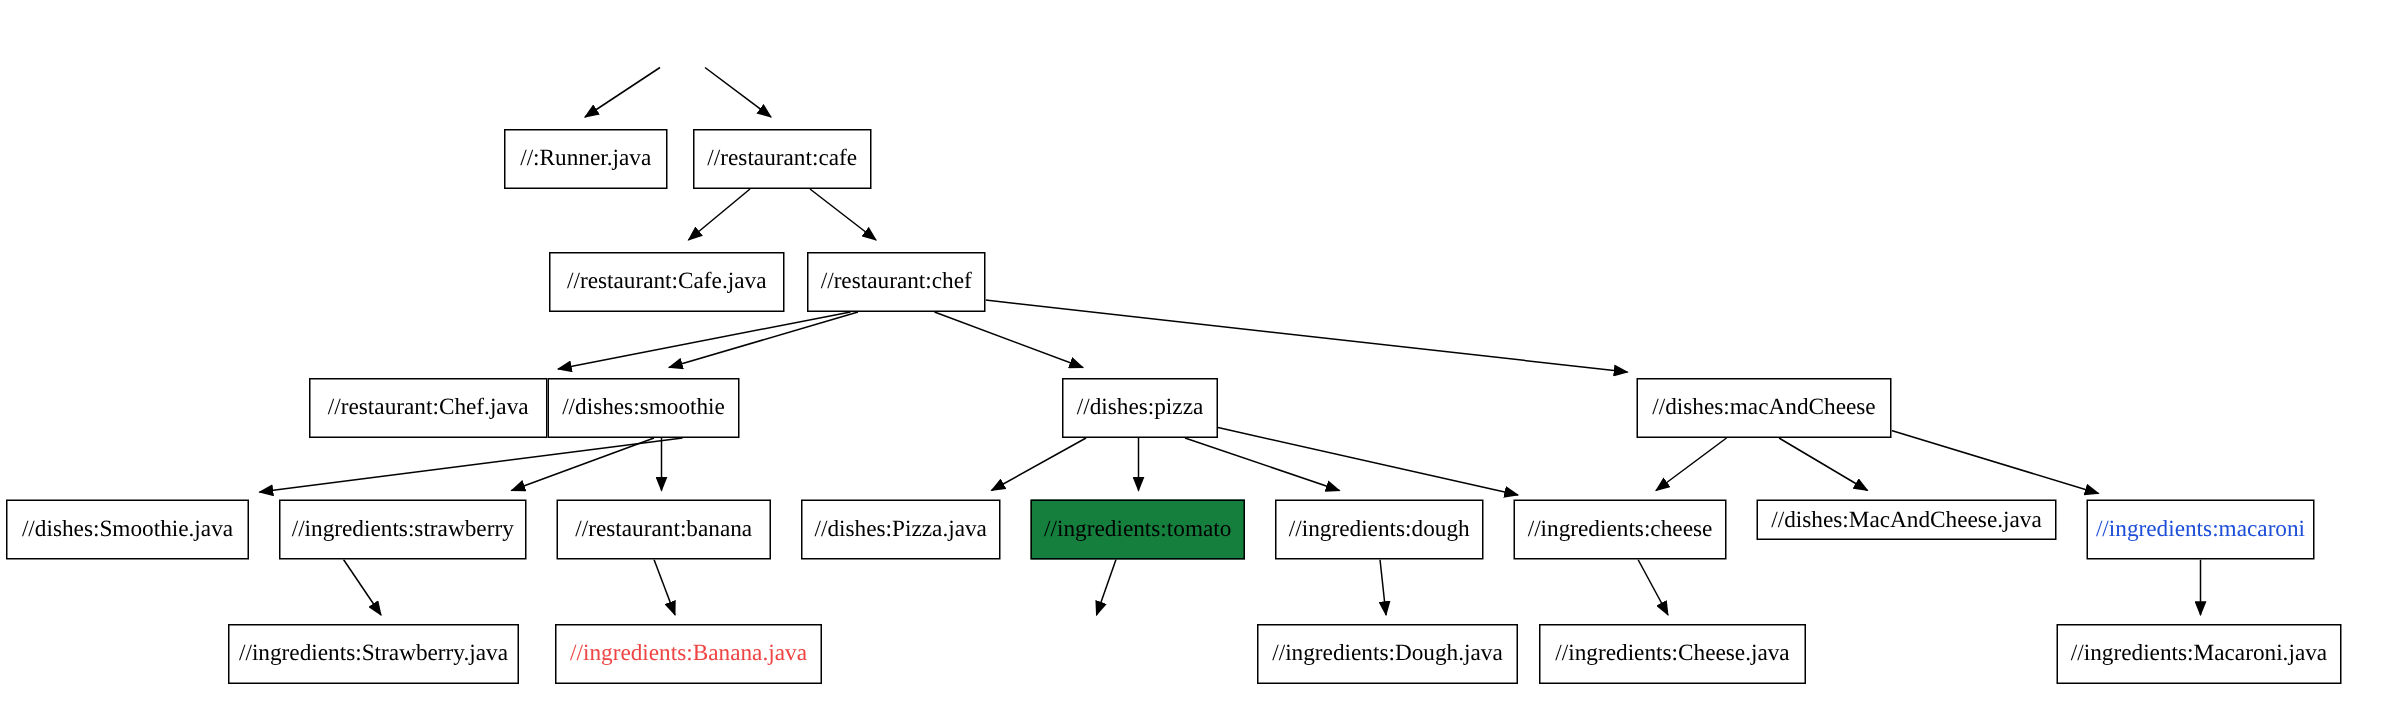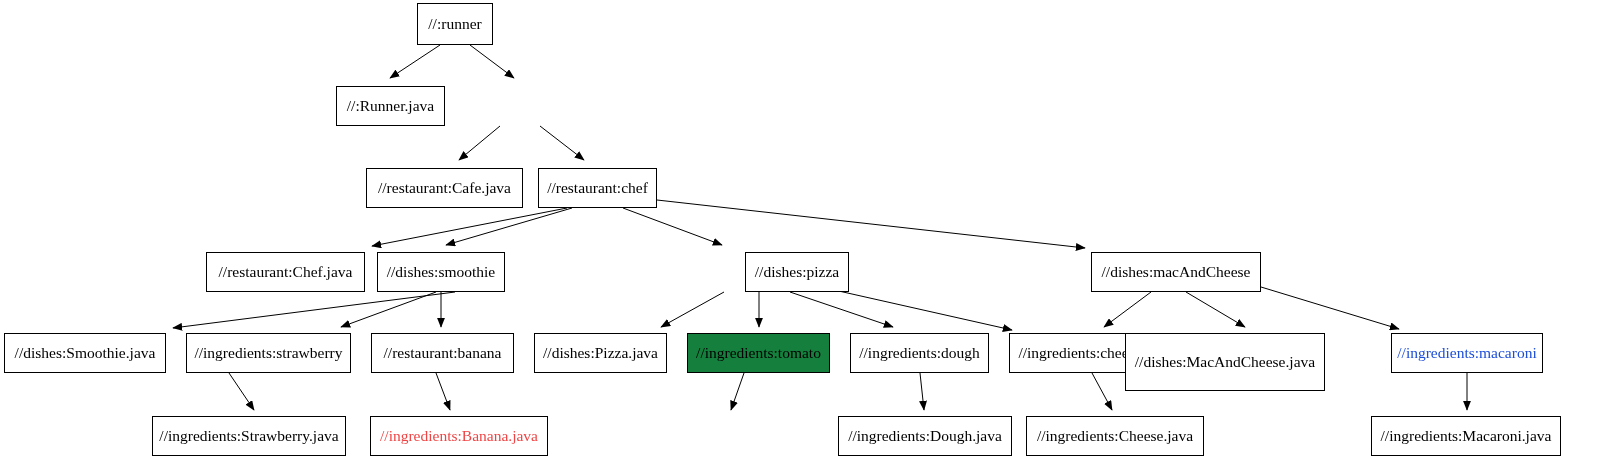--- a/index.html
+++ b/index.html
@@ -79,39 +79,39 @@
         <line x1="1261" y1="287" x2="1399" y2="329" stroke="#000000" stroke-width="1" marker-end="url(#arrowhead)"></line>
         <line x1="229" y1="373" x2="254" y2="410" stroke="#000000" stroke-width="1" marker-end="url(#arrowhead)"></line>
         <line x1="436" y1="373" x2="450" y2="410" stroke="#000000" stroke-width="1" marker-end="url(#arrowhead)"></line>
         <line x1="744" y1="373" x2="731" y2="410" stroke="#000000" stroke-width="1" marker-end="url(#arrowhead)"></line>
         <line x1="920" y1="373" x2="924" y2="410" stroke="#000000" stroke-width="1" marker-end="url(#arrowhead)"></line>
         <line x1="1092" y1="373" x2="1112" y2="410" stroke="#000000" stroke-width="1" marker-end="url(#arrowhead)"></line>
         <line x1="1467" y1="373" x2="1467" y2="410" stroke="#000000" stroke-width="1" marker-end="url(#arrowhead)"></line>
       </g>
   </svg>
   <div id="node-layer">
-      <div class="node" style="left: 417px; top: 3px; width: 76px; height: 42px; border-color: rgb(0, 0, 0); background: rgb(255, 255, 255); color: rgb(0, 0, 0);">
-        <span class="node-label">//:runner</span>
-      </div>
       <div class="node" style="left: 336px; top: 86px; width: 109px; height: 40px; border-color: rgb(0, 0, 0); background: rgb(255, 255, 255); color: rgb(0, 0, 0);">
         <span class="node-label">//:Runner.java</span>
+      </div>
+      <div class="node" style="left: 462px; top: 86px; width: 119px; height: 40px; border-color: rgb(0, 0, 0); background: rgb(255, 255, 255); color: rgb(0, 0, 0);">
+        <span class="node-label">//restaurant:cafe</span>
       </div>
       <div class="node" style="left: 366px; top: 168px; width: 157px; height: 40px; border-color: rgb(0, 0, 0); background: rgb(255, 255, 255); color: rgb(0, 0, 0);">
         <span class="node-label">//restaurant:Cafe.java</span>
       </div>
       <div class="node" style="left: 538px; top: 168px; width: 119px; height: 40px; border-color: rgb(0, 0, 0); background: rgb(255, 255, 255); color: rgb(0, 0, 0);">
         <span class="node-label">//restaurant:chef</span>
       </div>
       <div class="node" style="left: 206px; top: 252px; width: 159px; height: 40px; border-color: rgb(0, 0, 0); background: rgb(255, 255, 255); color: rgb(0, 0, 0);">
         <span class="node-label">//restaurant:Chef.java</span>
       </div>
-      <div class="node" style="left: 377px; top: 252px; width: 128px; height: 40px; border-color: rgb(0, 0, 0); background: rgb(255, 255, 255); color: rgb(0, 0, 0);">
+      <div class="node" style="left: 365px; top: 252px; width: 128px; height: 40px; border-color: rgb(0, 0, 0); background: rgb(255, 255, 255); color: rgb(0, 0, 0);">
         <span class="node-label">//dishes:smoothie</span>
       </div>
-      <div class="node" style="left: 708px; top: 252px; width: 104px; height: 40px; border-color: rgb(0, 0, 0); background: rgb(255, 255, 255); color: rgb(0, 0, 0); margin-left: 37px;">
+      <div class="node" style="left: 708px; top: 252px; width: 104px; height: 40px; border-color: rgb(0, 0, 0); background: rgb(255, 255, 255); color: rgb(0, 0, 0);">
         <span class="node-label">//dishes:pizza</span>
       </div>
       <div class="node" style="left: 1091px; top: 252px; width: 170px; height: 40px; border-color: rgb(0, 0, 0); background: rgb(255, 255, 255); color: rgb(0, 0, 0);">
         <span class="node-label">//dishes:macAndCheese</span>
       </div>
       <div class="node" style="left: 4px; top: 333px; width: 162px; height: 40px; border-color: rgb(0, 0, 0); background: rgb(255, 255, 255); color: rgb(0, 0, 0);">
         <span class="node-label">//dishes:Smoothie.java</span>
       </div>
       <div class="node" style="left: 186px; top: 333px; width: 165px; height: 40px; border-color: rgb(0, 0, 0); background: rgb(255, 255, 255); color: rgb(0, 0, 0);">
         <span class="node-label">//ingredients:strawberry</span>
@@ -124,21 +124,21 @@
       </div>
       <div class="node" style="left: 687px; top: 333px; width: 143px; height: 40px; border-color: rgb(0, 0, 0); background: #15803d; color: rgb(0, 0, 0);">
         <span class="node-label">//ingredients:tomato</span>
       </div>
       <div class="node" style="left: 850px; top: 333px; width: 139px; height: 40px; border-color: rgb(0, 0, 0); background: rgb(255, 255, 255); color: rgb(0, 0, 0);">
         <span class="node-label">//ingredients:dough</span>
       </div>
       <div class="node" style="left: 1009px; top: 333px; width: 142px; height: 40px; border-color: rgb(0, 0, 0); background: rgb(255, 255, 255); color: rgb(0, 0, 0);">
         <span class="node-label">//ingredients:cheese</span>
       </div>
-      <div class="node" style="left: 1125px; top: 333px; width: 200px; height: 58px; border-color: rgb(0, 0, 0); background: rgb(255, 255, 255); color: rgb(0, 0, 0);">
+      <div class="node" style="left: 1171px; top: 333px; width: 200px; height: 27px; border-color: rgb(0, 0, 0); background: rgb(255, 255, 255); color: rgb(0, 0, 0);">
         <span class="node-label">//dishes:MacAndCheese.java</span>
       </div>
       <div class="node" style="left: 1391px; top: 333px; width: 152px; height: 40px; border-color: rgb(0, 0, 0); background: rgb(255, 255, 255); color: #1d4ed8;">
         <span class="node-label">//ingredients:macaroni</span>
       </div>
       <div class="node" style="left: 152px; top: 416px; width: 194px; height: 40px; border-color: rgb(0, 0, 0); background: rgb(255, 255, 255); color: rgb(0, 0, 0);">
         <span class="node-label">//ingredients:Strawberry.java</span>
       </div>
       <div class="node" style="left: 370px; top: 416px; width: 178px; height: 40px; border-color: rgb(0, 0, 0); background: rgb(255, 255, 255); color: #ef4444;">
         <span class="node-label">//ingredients:Banana.java</span>

